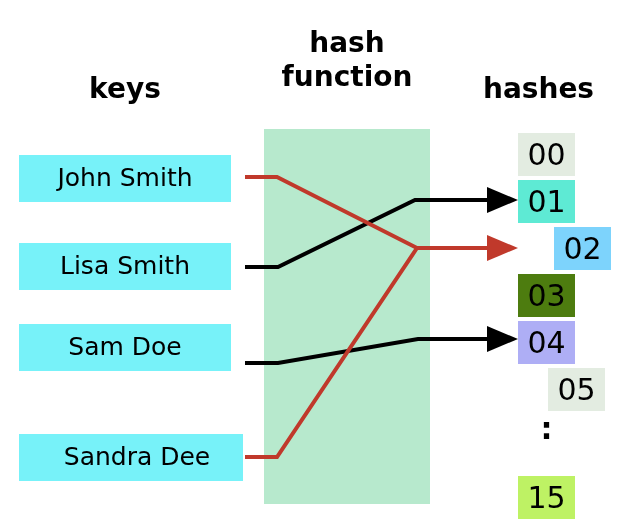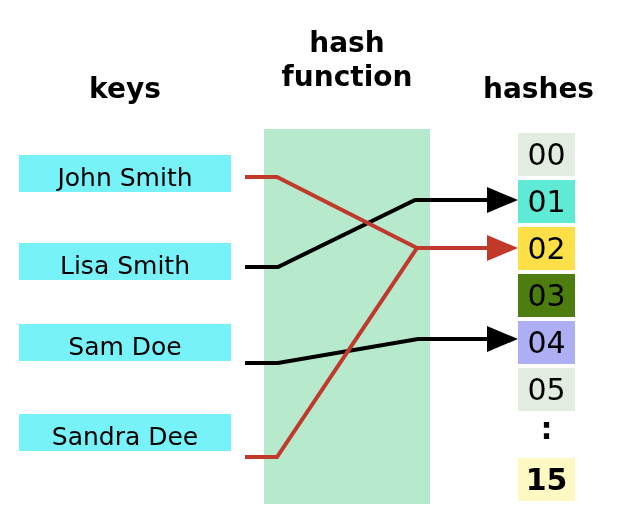--- a/index.html
+++ b/index.html
@@ -41,52 +41,52 @@
     width: 166px;
     height: 375px;
     background: #b7e9cd;
   }
 
   
   .key-box {
     position: absolute;
     left: 19px;
     width: 212px;
-    height: 37px;
+    height: 47px;
     background: #77f2f9;
     color: #000000;
     font-size: 25px;
     line-height: 45px;
     text-align: center;
     white-space: nowrap;
   }
   #key-0 { top: 155px; }
   #key-1 { top: 243px; }
   #key-2 { top: 324px; }
-  #key-3 { top: 414px; }
+  #key-3 { top: 434px; padding-left: 12px; }
 
   
   .hash-slot {
     position: absolute;
     left: 518px;
     width: 57px;
     height: 43px;
     font-size: 30px;
     line-height: 43px;
     text-align: center;
     color: #000000;
     white-space: nowrap;
   }
   #slot-00 { top: 133px; background: #e3ece1; }
   #slot-01 { top: 180px; background: #5eead4; }
-  #slot-02 { top: 227px; background: #fde047; }
+  #slot-02 { top: 227px; background: #7dd3fc; margin-left: 36px; }
   #slot-03 { top: 274px; background: #4d7c0f; }
   #slot-04 { top: 321px; background: #aeaef5; }
-  #slot-05 { top: 368px; background: #e3ece1; }
-  #slot-15 { top: 458px; background: #fef9c3; font-weight: bold; }
+  #slot-05 { top: 368px; background: #e3ece1; margin-left: 30px; }
+  #slot-15 { top: 476px; background: #bef264; }
 
   #slot-ellipsis {
     position: absolute;
     left: 518px;
     top: 408px;
     width: 57px;
     height: 42px;
     font-size: 30px;
     font-weight: bold;
     line-height: 42px;

